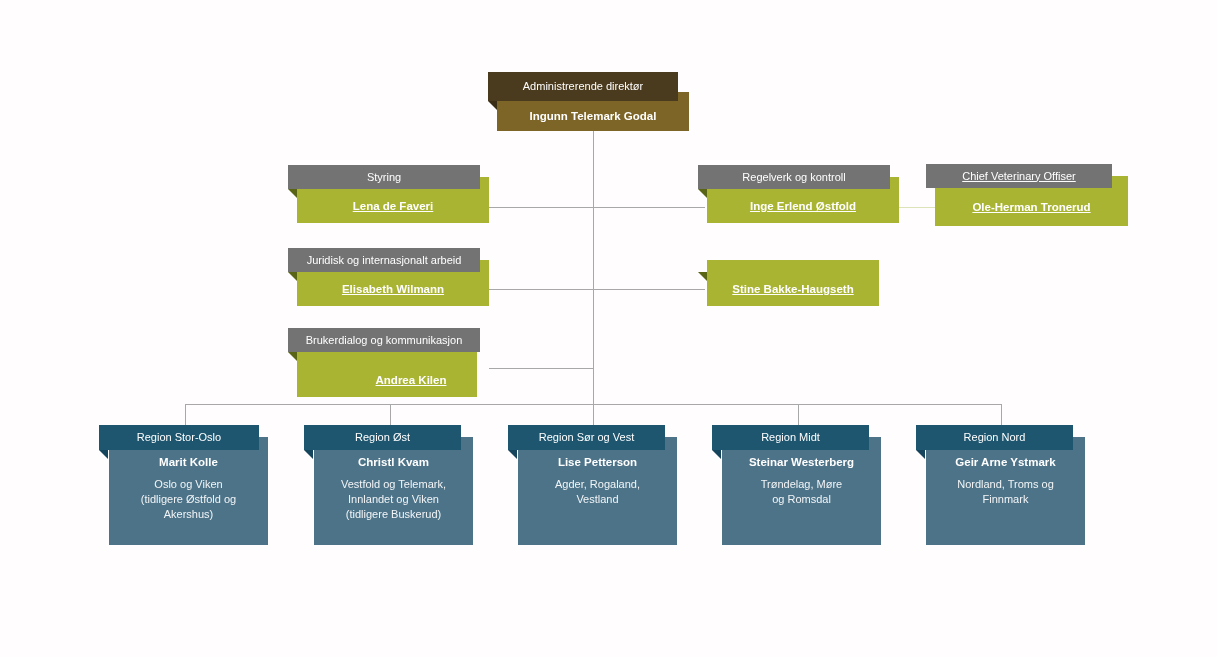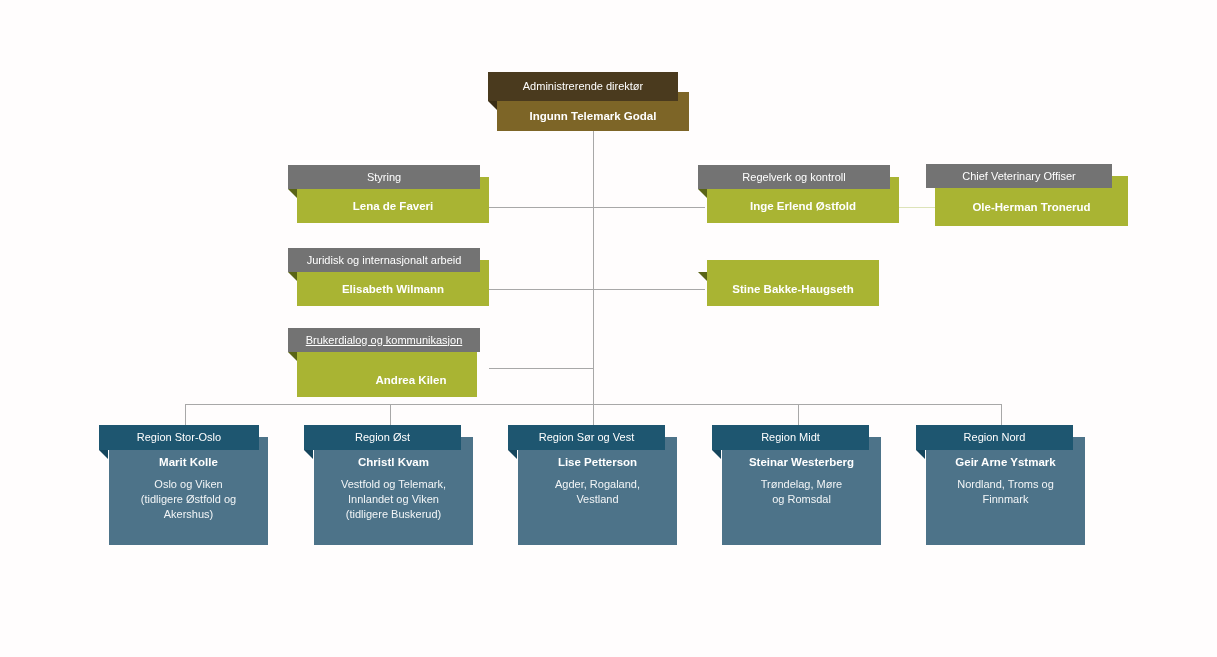--- a/index.html
+++ b/index.html
@@ -17,21 +17,21 @@
     color:#ffffff;text-align:center;box-sizing:border-box;
   }
   .name{font-weight:bold;font-size:11.5px;}
   .fold{position:absolute;z-index:3;width:0;height:0;border-left:9px solid transparent;}
   
   .exec-hdr{background:#4a3a1e;}
   .exec-bdy{background:#7d6527;}
   .exec-fold{border-top:9px solid #3a2d15;}
   
   .dept-hdr{background:#737373;}
-  .dept-bdy{background:#a9b433;}
+  .dept-bdy{background:#a9b433;text-decoration:underline;}
   .dept-fold{border-top:9px solid #596415;}
   
   .reg-hdr{background:#1e5670;}
   .reg-bdy{background:#4d7389;flex-direction:column;justify-content:flex-start;padding-top:19px;}
   .reg-fold{border-top:9px solid #15455c;}
   .reg-area{font-size:11px;line-height:15px;margin-top:9px;white-space:pre-line;color:rgba(255,255,255,0.93);}
   
   .line{position:absolute;background:#a8a8a8;}
   .line-light{position:absolute;background:#dde3b9;}
 </style>
@@ -72,21 +72,21 @@
       <span class="name">Inge Erlend Østfold</span>
     </div>
     <div class="hdr dept-hdr" style="left:0;top:0;width:192px;height:24px;">Regelverk og kontroll</div>
     <div class="fold dept-fold" style="left:0;top:24px;"></div>
   </div>
 
   <div class="node" style="left:926px;top:164px;width:202px;height:60px;">
     <div class="bdy dept-bdy" style="left:9px;top:12px;width:193px;height:50px;padding-top:12px;">
       <span class="name">Ole-Herman Tronerud</span>
     </div>
-    <div class="hdr dept-hdr" style="left:0;top:0;width:186px;height:24px;">Chief Veterinary Offiser</div>
+    <div class="hdr dept-hdr" style="left:0;top:0;width:186px;height:24px;text-decoration:underline;">Chief Veterinary Offiser</div>
   </div>
 
   <div class="node" style="left:288px;top:248px;width:201px;height:58px;">
     <div class="bdy dept-bdy" style="left:9px;top:12px;width:192px;height:46px;padding-top:12px;">
       <span class="name">Elisabeth Wilmann</span>
     </div>
     <div class="hdr dept-hdr" style="left:0;top:0;width:192px;height:24px;">Juridisk og internasjonalt arbeid</div>
     <div class="fold dept-fold" style="left:0;top:24px;"></div>
   </div>
 
@@ -94,21 +94,21 @@
     <div class="bdy dept-bdy" style="left:9px;top:12px;width:172px;height:46px;padding-top:12px;">
       <span class="name">Stine Bakke-Haugseth</span>
     </div>
     <div class="fold dept-fold" style="left:0;top:24px;"></div>
   </div>
 
   <div class="node" style="left:288px;top:328px;width:201px;height:58px;">
     <div class="bdy dept-bdy" style="left:9px;top:23px;width:180px;height:46px;padding-top:12px;padding-left:48px;">
       <span class="name">Andrea Kilen</span>
     </div>
-    <div class="hdr dept-hdr" style="left:0;top:0;width:192px;height:24px;text-decoration:underline;">Brukerdialog og kommunikasjon</div>
+    <div class="hdr dept-hdr" style="left:0;top:0;width:192px;height:24px;">Brukerdialog og kommunikasjon</div>
     <div class="fold dept-fold" style="left:0;top:24px;"></div>
   </div>
 
   <div class="node" style="left:99px;top:425px;width:170px;height:120px;">
     <div class="bdy reg-bdy" style="left:10px;top:12px;width:159px;height:108px;">
       <span class="name">Marit Kolle</span>
       <span class="reg-area">Oslo og Viken
 (tidligere Østfold og
 Akershus)</span>
     </div>

